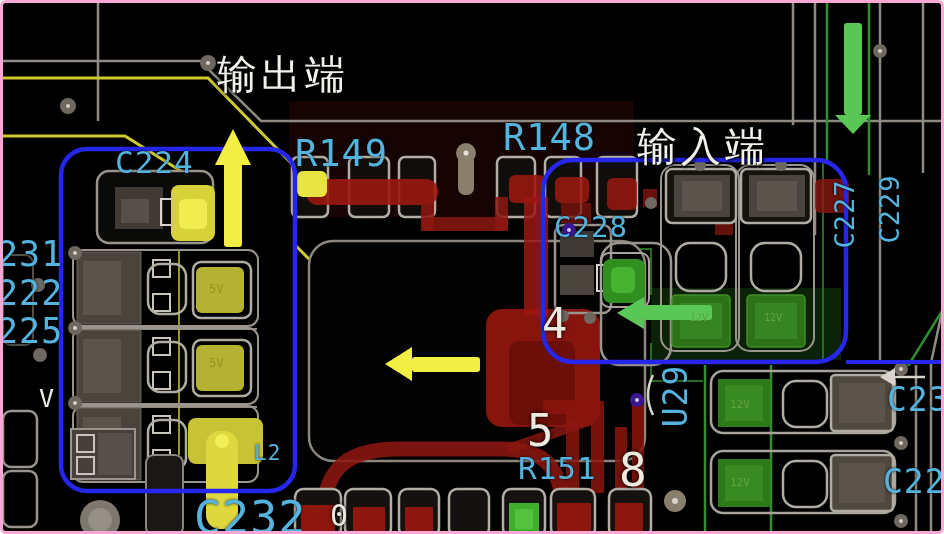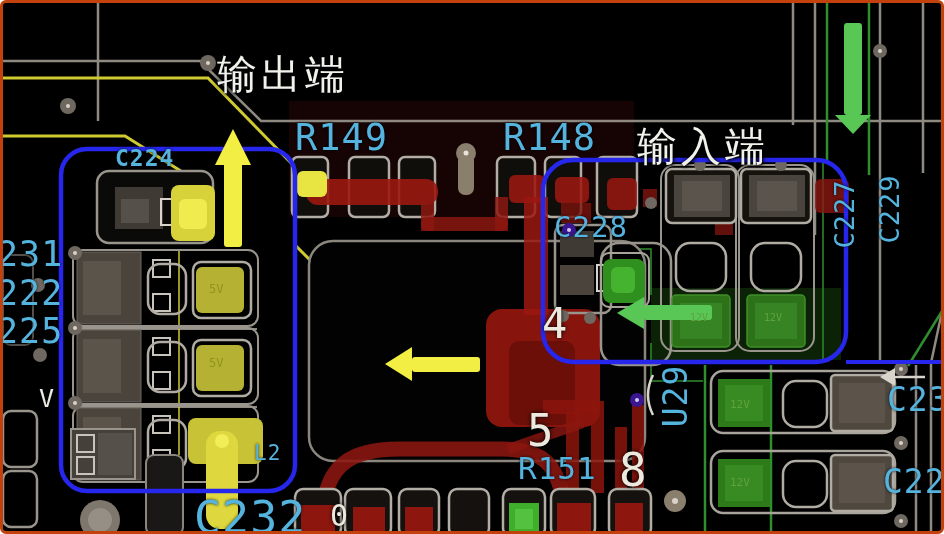--- a/index.html
+++ b/index.html
@@ -1,17 +1,17 @@
 <!DOCTYPE html>
 <html><head>
 <meta charset="utf-8">
 <style>
   html,body{margin:0;padding:0;background:#ffffff;}
   #stage{position:relative;width:944px;height:534px;background:#000;overflow:hidden;
-         border:3px solid #c2410c;border-radius:6px;box-sizing:border-box;
+         border:3px solid #f9a8d4;border-radius:6px;box-sizing:border-box;
          font-family:"DejaVu Sans Mono",monospace;}
   #pcbsvg{position:absolute;left:0;top:0;}
   .lbl{position:absolute;font-family:"DejaVu Sans Mono",monospace;color:#55b4de;
        line-height:1;white-space:nowrap;text-shadow:0 0 3px rgba(0,0,10,.85);letter-spacing:1px;}
   .wlbl{color:#eceade;text-shadow:0 0 4px #000;}
   .cn{font-family:"Liberation Serif",serif;color:#f2f2ec;letter-spacing:4px;
       text-shadow:0 0 6px #000,1px 1px 3px #000;}
   .rot{display:flex;align-items:center;justify-content:center;transform:rotate(-90deg);}
   .tiny{letter-spacing:0;text-shadow:none;}
 </style>
@@ -299,23 +299,23 @@
     <g fill="#58c756">
       <rect x="841" y="20" width="18" height="92" rx="3"></rect>
       <polygon points="832,112 868,112 850,131"></polygon>
     </g>
   </g>
 </svg>
 
 <div class="lbl cn" style="left:214px;top:52px;font-size:40px;">输出端</div>
 <div class="lbl cn" style="left:634px;top:104px;font-size:40px;margin-top:20px;">输入端</div>
 
-<div class="lbl" style="left:292px;top:116px;font-size:37px;">R149</div>
+<div class="lbl" style="left:292px;top:132px;font-size:37px;">R149</div>
 <div class="lbl" style="left:500px;top:116px;font-size:37px;">R148</div>
-<div class="lbl" style="left:112px;top:144px;font-size:23px;font-weight:bold;">C224</div>
+<div class="lbl" style="left:112px;top:144px;font-size:31px;">C224</div>
 <div class="lbl" style="left:551px;top:210px;font-size:29px;">C228</div>
 <div class="lbl" style="left:-6px;top:234px;font-size:35px;">231</div>
 <div class="lbl" style="left:-6px;top:273px;font-size:35px;">222</div>
 <div class="lbl" style="left:-6px;top:311px;font-size:35px;">225</div>
 <div class="lbl" style="left:251px;top:440px;font-size:21px;">L2</div>
 <div class="lbl" style="left:191px;top:492px;font-size:45px;">C232</div>
 <div class="lbl" style="left:515px;top:450px;font-size:31px;">R151</div>
 <div class="lbl" style="left:884px;top:380px;font-size:33px;">C23</div>
 <div class="lbl" style="left:880px;top:462px;font-size:33px;">C22</div>
 

